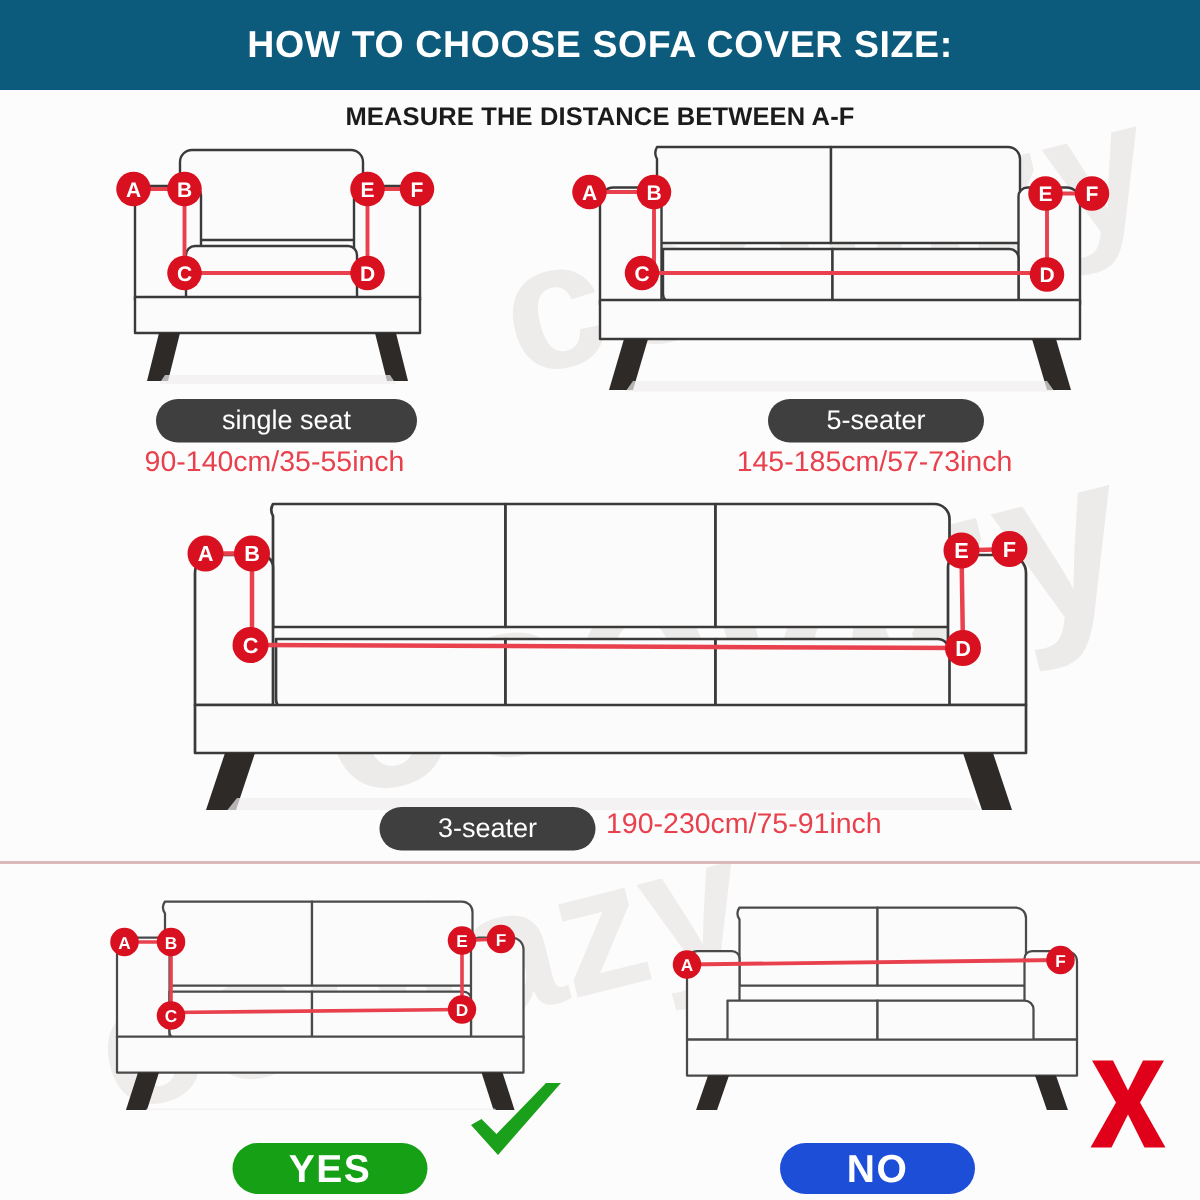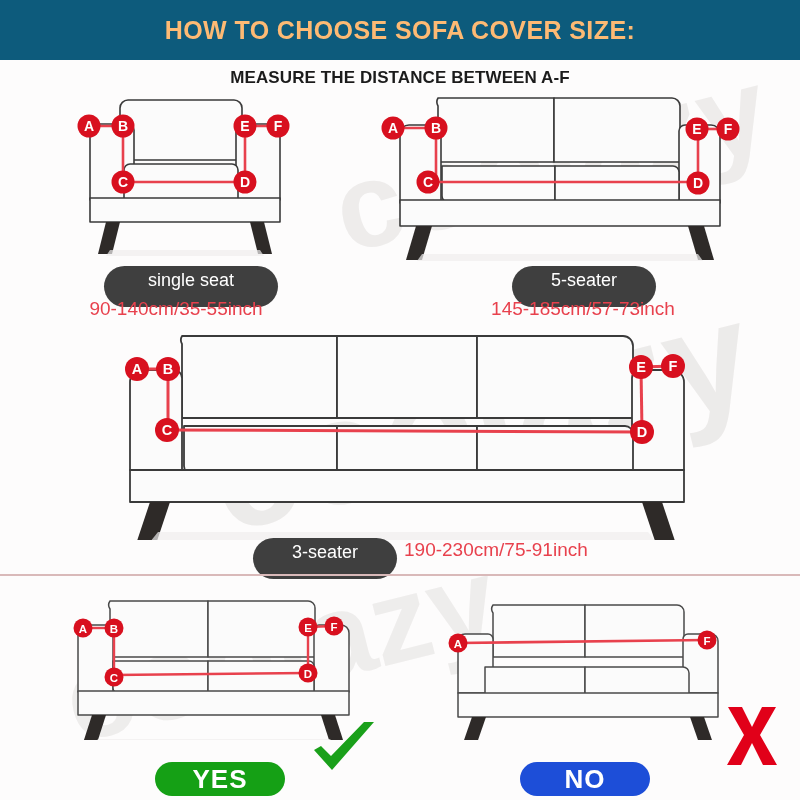--- a/index.html
+++ b/index.html
@@ -10,21 +10,21 @@
     background:#fdfcfc;
   }
   #page{position:absolute;inset:0;width:800px;height:800px;overflow:hidden;}
 
   
   .header-bar{
     position:absolute;left:0;top:0;width:800px;height:60px;
     background:#0d5b7c;display:flex;align-items:center;justify-content:center;
   }
   .header-title{
-    color:#fdba74;font-size:25px;font-weight:700;letter-spacing:.4px;
+    color:#ffffff;font-size:25px;font-weight:700;letter-spacing:.4px;
     white-space:nowrap;font-family:"Liberation Sans",sans-serif;
   }
   .subtitle{
     position:absolute;left:0;top:68px;width:800px;text-align:center;
     font-size:17px;font-weight:700;color:#1b1b1b;letter-spacing:.1px;
   }
 
   
   .watermark{
     position:absolute;font-family:"Liberation Sans",sans-serif;font-weight:700;
@@ -34,21 +34,21 @@
   .wm2{left:205px;top:330px;font-size:150px;transform:rotate(-14deg);opacity:.8;}
   .wm3{left:60px;top:580px;font-size:120px;transform:rotate(-14deg);opacity:.7;}
 
   
   .sofa{position:absolute;}
 
   
   .pill{
     position:absolute;background:#3f3f3f;color:#fff;border-radius:40px;
     font-size:18px;font-weight:400;text-align:center;
-    padding:4px 22px 16px 22px;white-space:nowrap;line-height:1.15;
+    padding:4px 22px 4px 22px;white-space:nowrap;line-height:1.15;
     font-family:"Liberation Sans",sans-serif;
   }
   .dim{
     position:absolute;color:#e8414d;font-size:19px;white-space:nowrap;
     font-family:"Liberation Sans",sans-serif;
     text-align:right;
   }
 
   
   .divider{
@@ -122,21 +122,21 @@
       <circle cx="175" cy="92" r="11.5" fill="#d8101f"></circle>
       <text x="175" y="97" text-anchor="middle" fill="#fff" font-size="14" font-weight="700" font-family="Liberation Sans, sans-serif">D</text>
       <circle cx="175" cy="36" r="11.5" fill="#d8101f"></circle>
       <text x="175" y="41" text-anchor="middle" fill="#fff" font-size="14" font-weight="700" font-family="Liberation Sans, sans-serif">E</text>
       <circle cx="208" cy="36" r="11.5" fill="#d8101f"></circle>
       <text x="208" y="41" text-anchor="middle" fill="#fff" font-size="14" font-weight="700" font-family="Liberation Sans, sans-serif">F</text>
     </g>
   </svg>
 
   <div class="pill" style="left:104px;top:266px;width:130px;">single seat</div>
-  <div class="dim" style="left:86px;top:298px;width:180px;text-align:center;">90-140cm/35-55inch</div>
+  <div class="dim" style="left:93px;top:298px;width:180px;text-align:center;">90-140cm/35-55inch</div>
 
   <svg class="sofa" style="left:380px;top:90px;" width="360" height="180" viewBox="0 0 360 180">
     <g fill="#fbfbfb" stroke="#3a3a3a" stroke-width="1.6" stroke-linejoin="round">
 
       <path d="M58 8 h116 v64 h-116 v-56 a8 8 0 0 1 0 -8 z"></path>
       <path d="M174 8 h118 a8 8 0 0 1 8 8 v56 h-126 z"></path>
 
       <path d="M20 44 a9 9 0 0 1 9 -9 h26 a6 6 0 0 1 6 6 v72 h-41 z"></path>
 
       <path d="M299 41 a6 6 0 0 1 6 -6 h26 a9 9 0 0 1 9 9 v69 h-41 z"></path>

